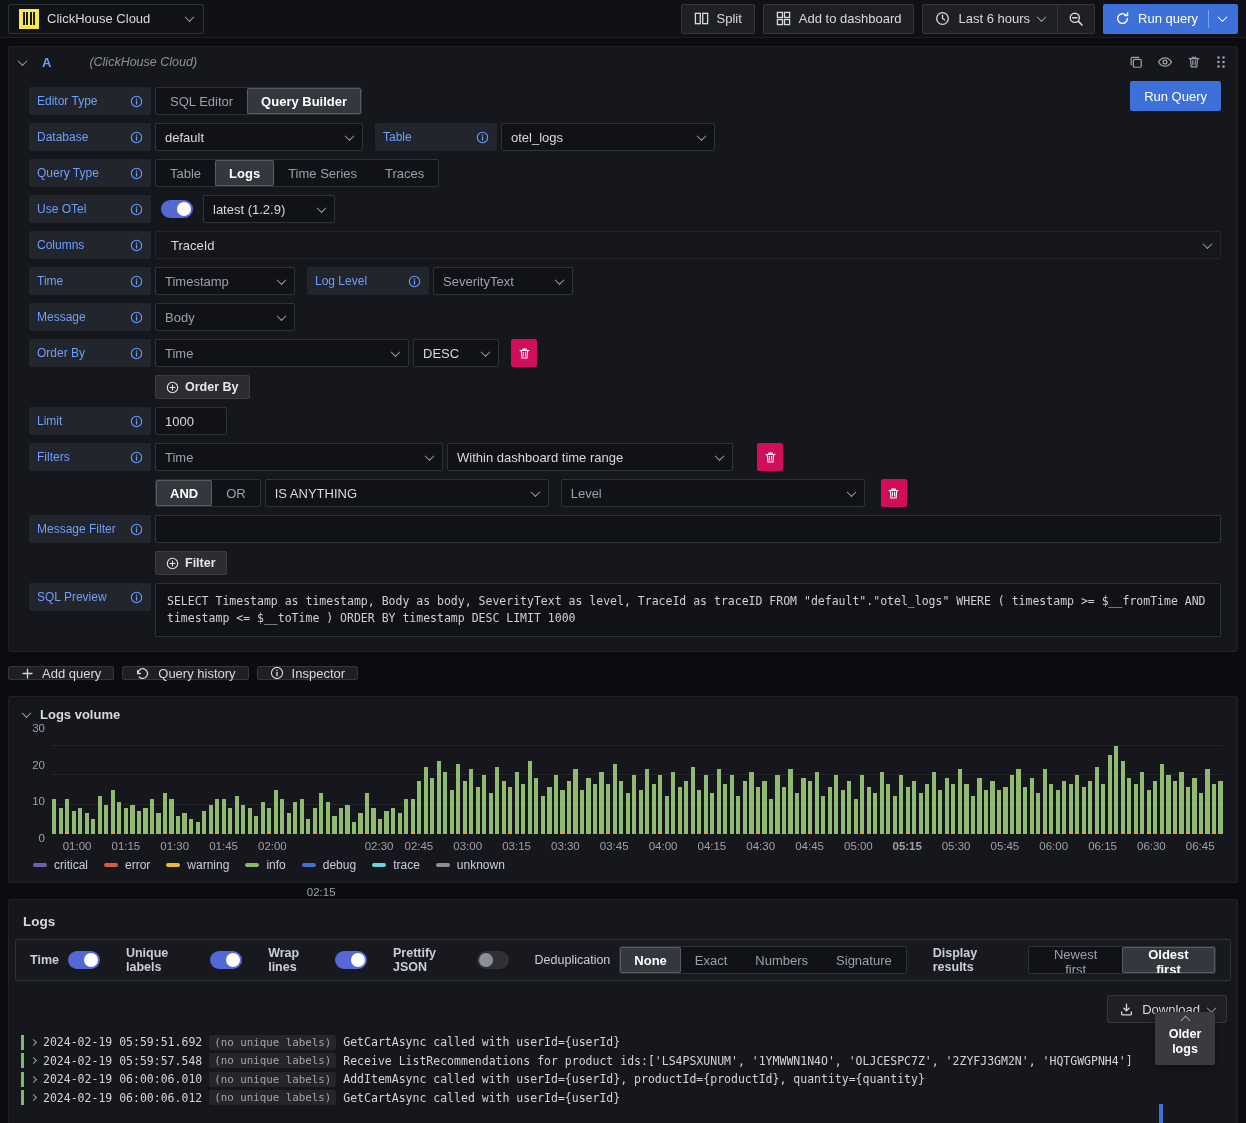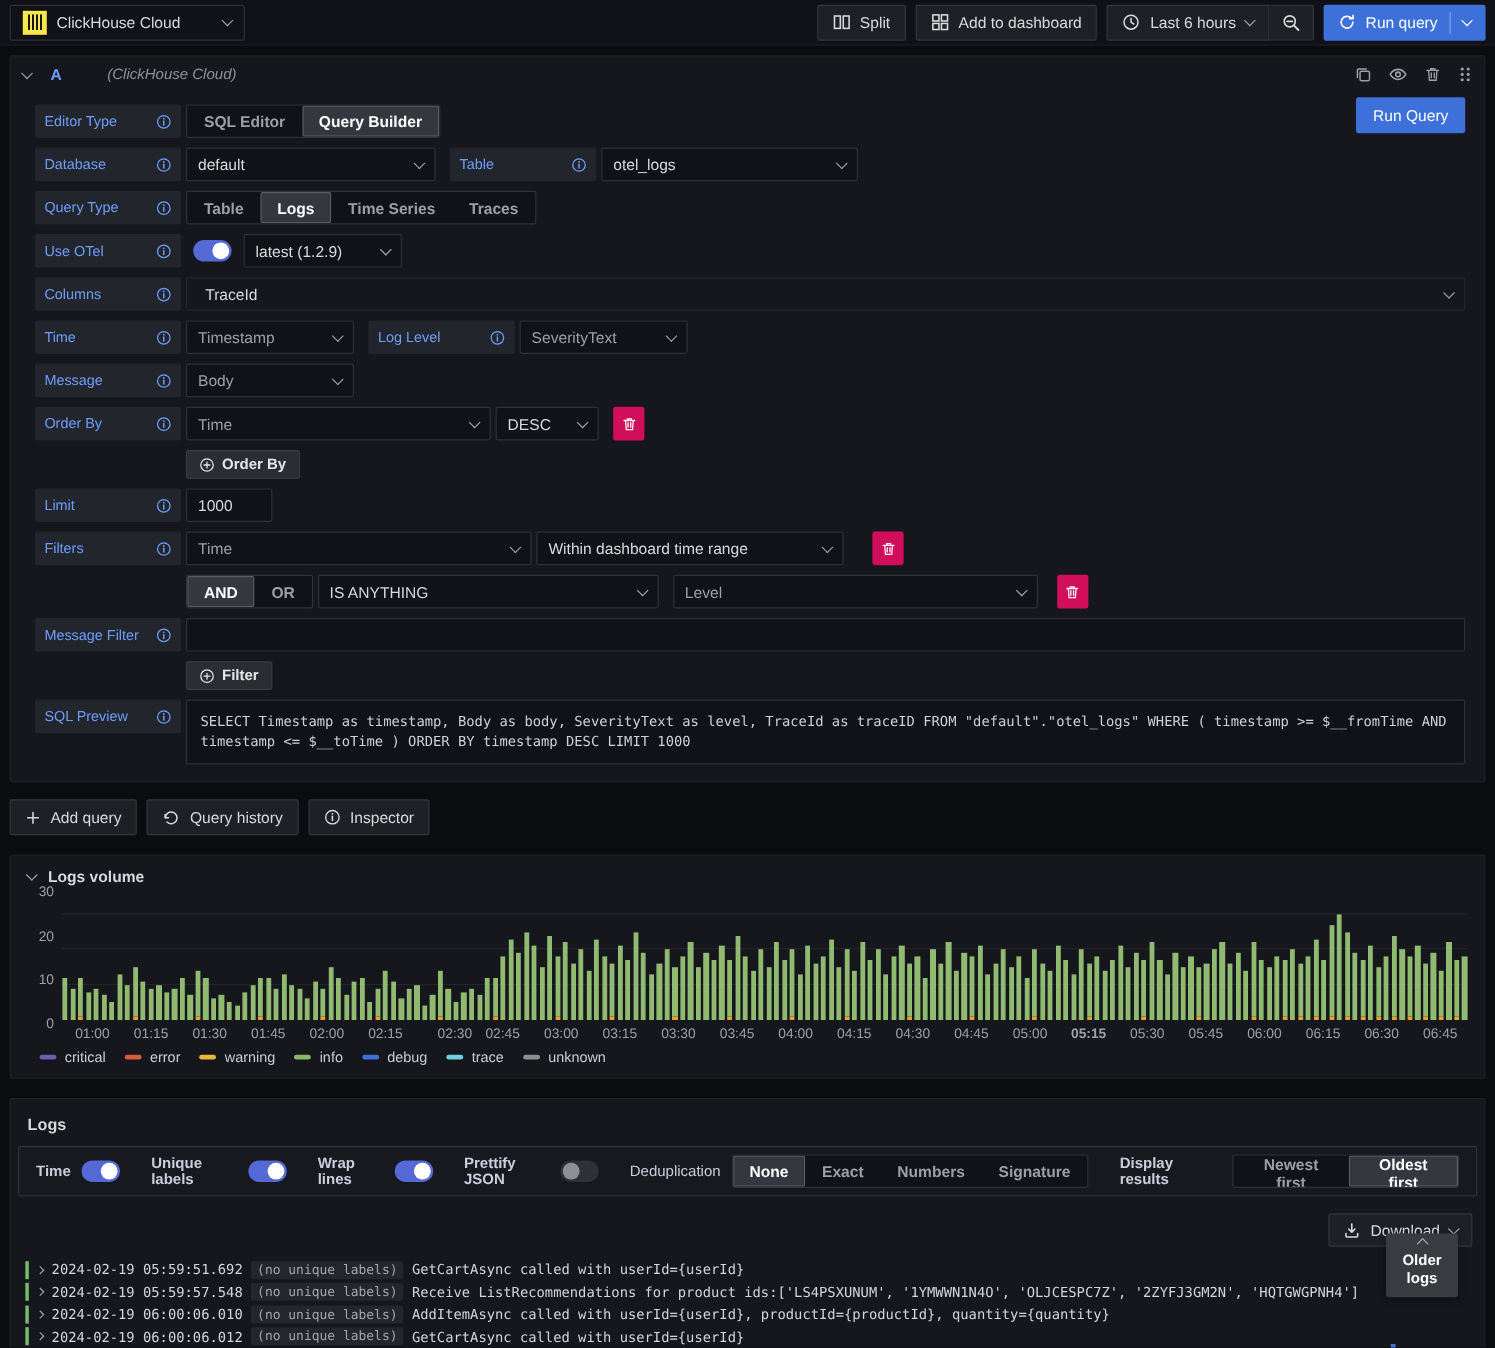--- a/index.html
+++ b/index.html
@@ -46,42 +46,42 @@
   .qlabel { width:122px; flex:none; background:#22252b; color:#6e9fff; border-radius:2px;
     display:flex; align-items:center; justify-content:space-between; padding:0 8px;
     font-size:12px; font-weight:500; }
   .qlabel .icon { color:#6e9fff; }
   .select, .input { background:#111217; border:1px solid #2c3235; border-radius:2px;
     display:flex; align-items:center; justify-content:space-between; gap:8px;
     padding:0 9px; color:#d8d9da; font-size:13px; cursor:pointer; }
   .input { cursor:text; }
   .dim { color:#9aa0a8; }
   .radio-group { display:flex; border:1px solid #2c3235; border-radius:2px; background:#111217; overflow:hidden; }
-  .radio-opt { background:transparent; border:none; color:#9aa0a8; font-size:13px; font-weight:700;
+  .radio-opt { background:transparent; border:none; color:#9aa0a8; font-size:13px; font-weight:400;
     padding:0 14px; height:26px; cursor:pointer; }
   .radio-opt.active { background:#34373d; color:#fff; font-weight:700; box-shadow:inset 0 0 0 1px #595c63; border-radius:2px; }
   .switch { width:32px; height:18px; border-radius:9px; background:#2f3136; position:relative; flex:none; cursor:pointer; }
   .switch::after { content:""; position:absolute; width:14px; height:14px; border-radius:50%;
     background:#8e9097; top:2px; left:2px; }
   .switch.on { background:#5468d6; }
   .switch.on::after { background:#fff; left:auto; right:2px; }
   .trash-btn { width:26px; flex:none; background:#d10e5c; border:none; border-radius:2px;
     display:flex; align-items:center; justify-content:center; color:#fff; cursor:pointer; }
   .add-btn { display:flex; align-items:center; gap:6px; background:#2b2d33; border:1px solid #3a3c42;
     color:#e6e6e8; font-size:12.5px; font-weight:600; border-radius:2px; height:24px; padding:0 10px;
     cursor:pointer; align-self:center; }
   .sqlbox { flex:1; background:#111217; border:1px solid #2c3235; border-radius:2px;
     padding:9px 11px; font-family:"DejaVu Sans Mono", monospace; font-size:11.5px;
     line-height:17px; color:#cfd0d4; white-space:pre-wrap; word-break:break-word; }
   .runquery2 { position:absolute; top:34px; right:16px; background:#3d71d9; color:#fff;
     border:none; border-radius:2px; height:30px; padding:0 14px; font-size:13px; font-weight:500; cursor:pointer; }
 
   .btn-row { display:flex; gap:8px; margin:14px 8px 0 8px; }
   .sec-btn { display:flex; align-items:center; gap:8px; background:#1e2025; border:1px solid #34363b;
-    color:#d8d9da; border-radius:2px; height:30px; padding:0 12px; font-size:13px; font-weight:500; cursor:pointer; }
+    color:#d8d9da; border-radius:2px; height:14px; padding:0 12px; font-size:13px; font-weight:500; cursor:pointer; }
 
   
   .lv-header { display:flex; align-items:center; gap:10px; padding:10px 12px 4px 14px; font-weight:600; color:#d8d9da; }
   .chart { display:flex; padding:20px 14px 0 6px; }
   .ylabs { width:36px; position:relative; flex:none; }
   .ylab { position:absolute; right:6px; transform:translateY(50%); font-size:11.5px; color:#9da0a8; }
   .plotwrap { flex:1; position:relative; }
   .plot { height:88px; position:relative; display:flex; align-items:flex-end; gap:0; }
   .gline { position:absolute; left:0; right:0; height:1px; background:rgba(204,204,220,.08); }
   .bar-slot { flex:1; height:100%; display:flex; flex-direction:column; justify-content:flex-end; align-items:center; }
@@ -437,21 +437,21 @@
               <circle cx="8" cy="8" r="6.4" fill="none" stroke="#6e9fff" stroke-width="1.3"></circle>
               <path d="M8 7.2v4" stroke="#6e9fff" stroke-width="1.5" stroke-linecap="round"></path>
               <circle cx="8" cy="4.8" r=".9" fill="#6e9fff"></circle>
             </svg>
           </span>
       </div>
       <div class="select" style="width:288px">
         <span class="dim">Time</span>
           <span class="chev"></span>
       </div>
-      <div class="select" style="width:256px">
+      <div class="select" style="width:286px">
         <span>Within dashboard time range</span>
           <span class="chev"></span>
       </div>
       <button class="trash-btn" style="margin-left:20px">
           <svg width="13" height="13" viewBox="0 0 16 16">
             <path d="M2.5 4.2h11M6 4V2.6h4V4M4 4.2l.8 9.4h6.4l.8-9.4M6.6 6.5v4.6M9.4 6.5v4.6" fill="none" stroke="#fff" stroke-width="1.3" stroke-linecap="round"></path>
           </svg>
         </button>
     </div>
 
@@ -1141,21 +1141,21 @@
           <div class="bar-slot">
             <div class="seg" style="height: 60%; background: rgb(144, 186, 112);"></div>
           </div>
         </div>
       <div class="xlabs" id="xlabs">
           <span class="xlab" style="left: 2.22222%;">01:00</span>
           <span class="xlab" style="left: 6.38889%; text-align: right;">01:15</span>
           <span class="xlab" style="left: 10.5556%;">01:30</span>
           <span class="xlab" style="left: 14.7222%;">01:45</span>
           <span class="xlab" style="left: 18.8889%;">02:00</span>
-          <span class="xlab" style="left: 23.0556%;">02:15</span>
+          <span class="xlab" style="left: 23.0556%; margin-top: 46px;">02:15</span>
           <span class="xlab" style="left: 27.2222%; padding-left: 18px;">02:30</span>
           <span class="xlab" style="left: 31.3889%;">02:45</span>
           <span class="xlab" style="left: 35.5556%;">03:00</span>
           <span class="xlab" style="left: 39.7222%;">03:15</span>
           <span class="xlab" style="left: 43.8889%;">03:30</span>
           <span class="xlab" style="left: 48.0556%;">03:45</span>
           <span class="xlab" style="left: 52.2222%;">04:00</span>
           <span class="xlab" style="left: 56.3889%;">04:15</span>
           <span class="xlab" style="left: 60.5556%;">04:30</span>
           <span class="xlab" style="left: 64.7222%;">04:45</span>

